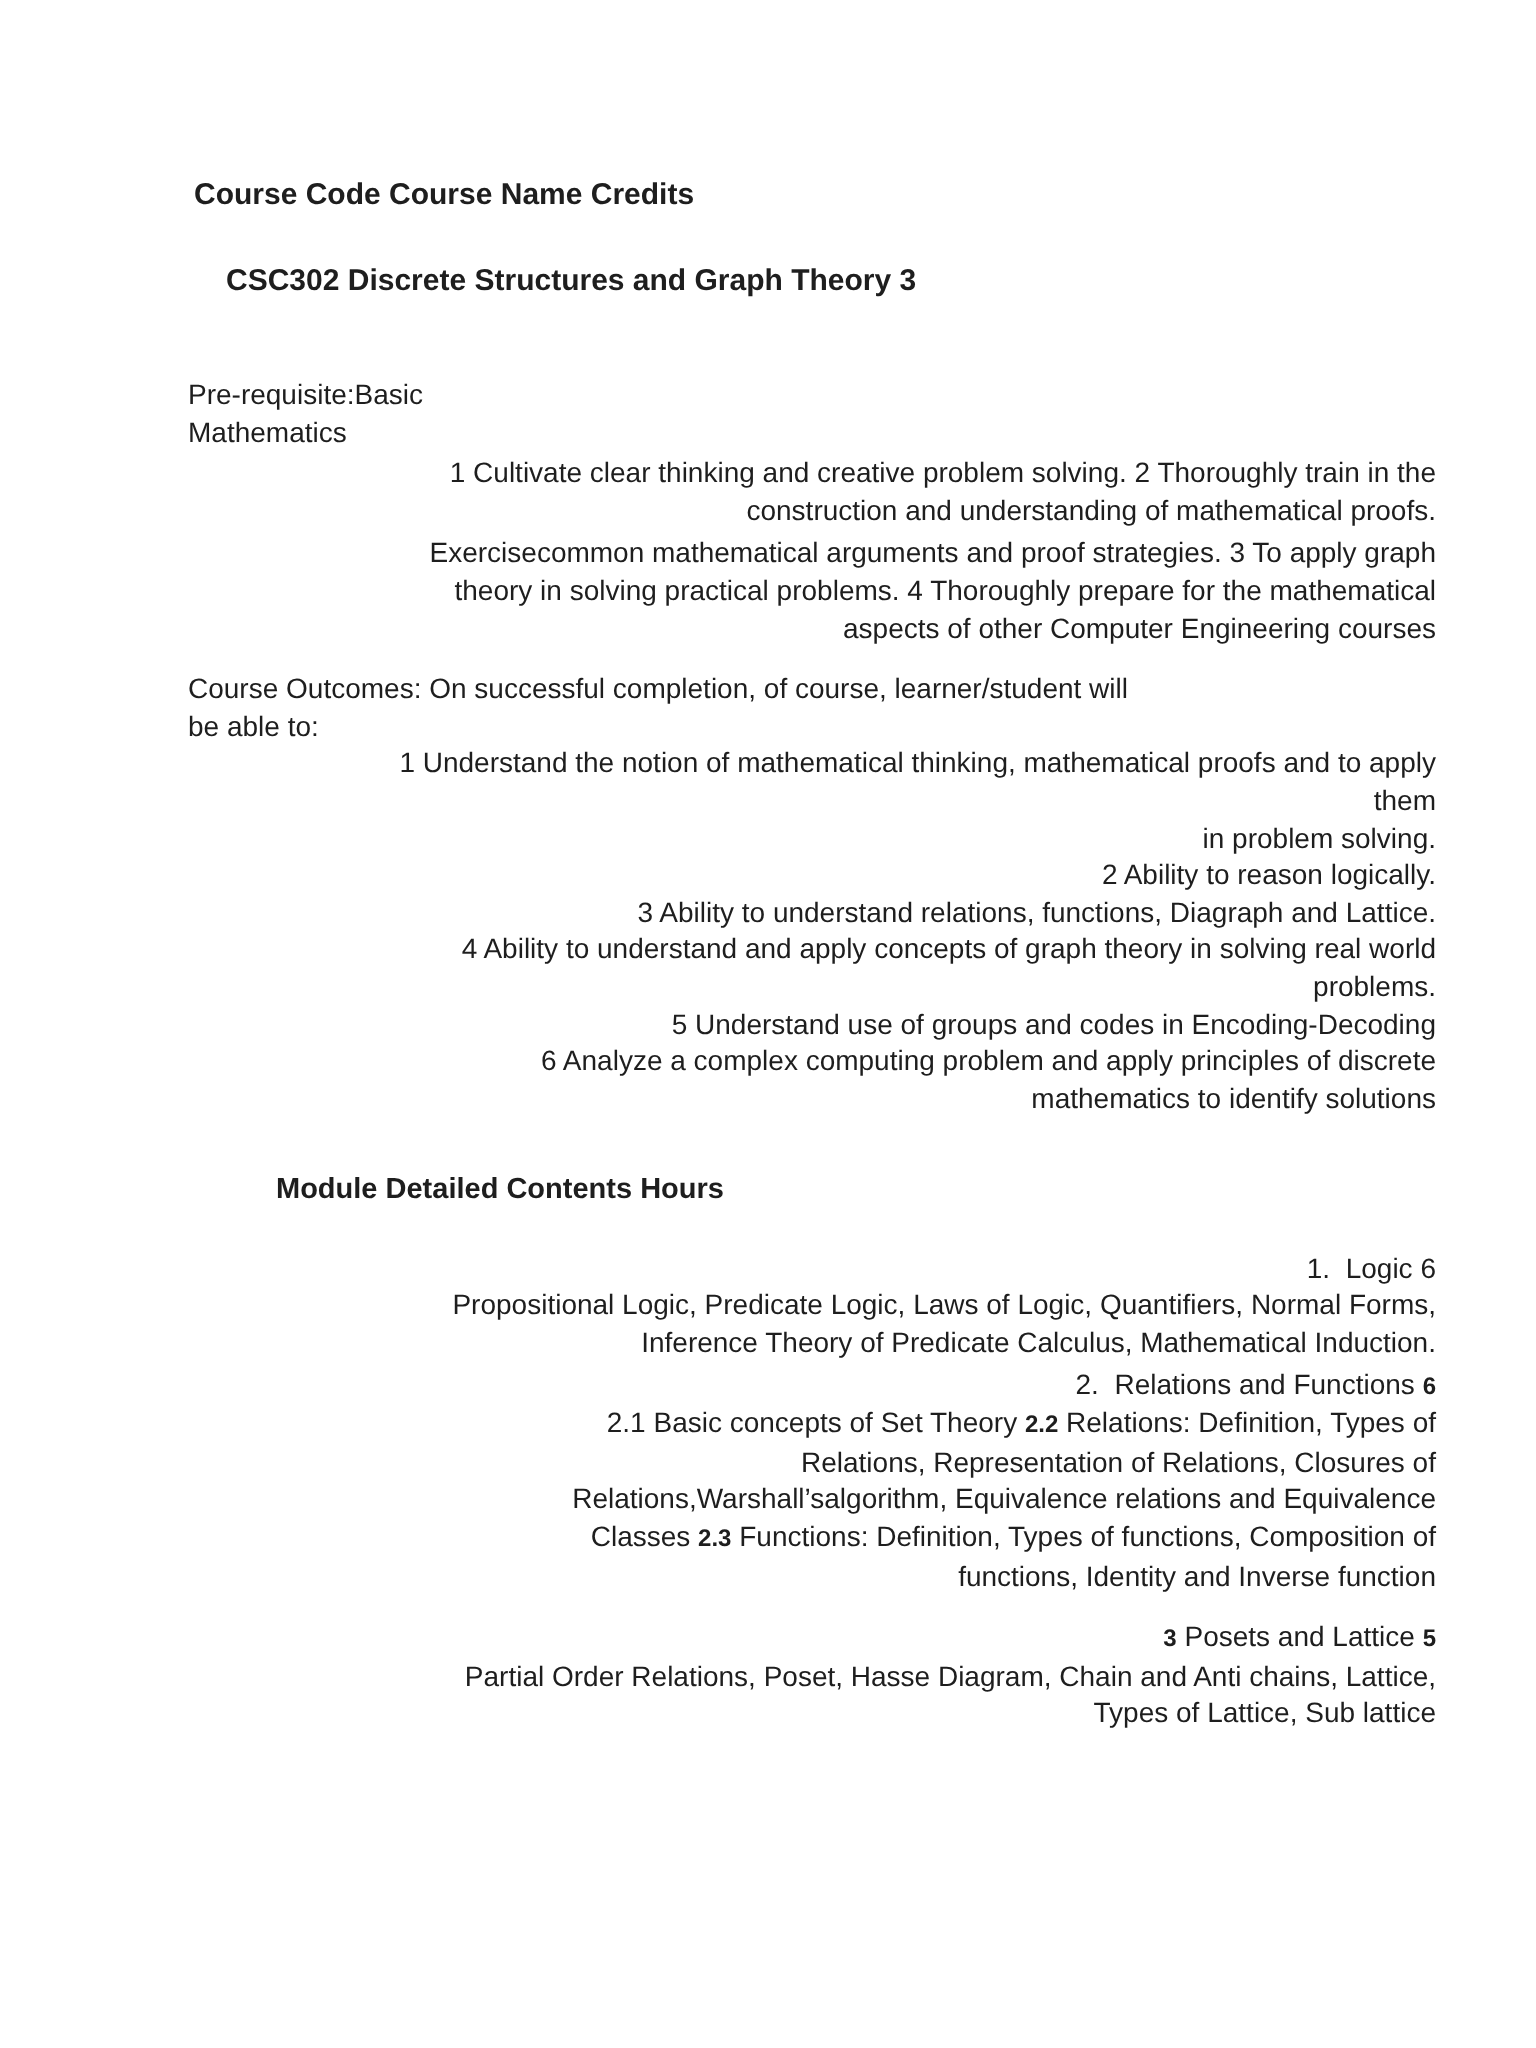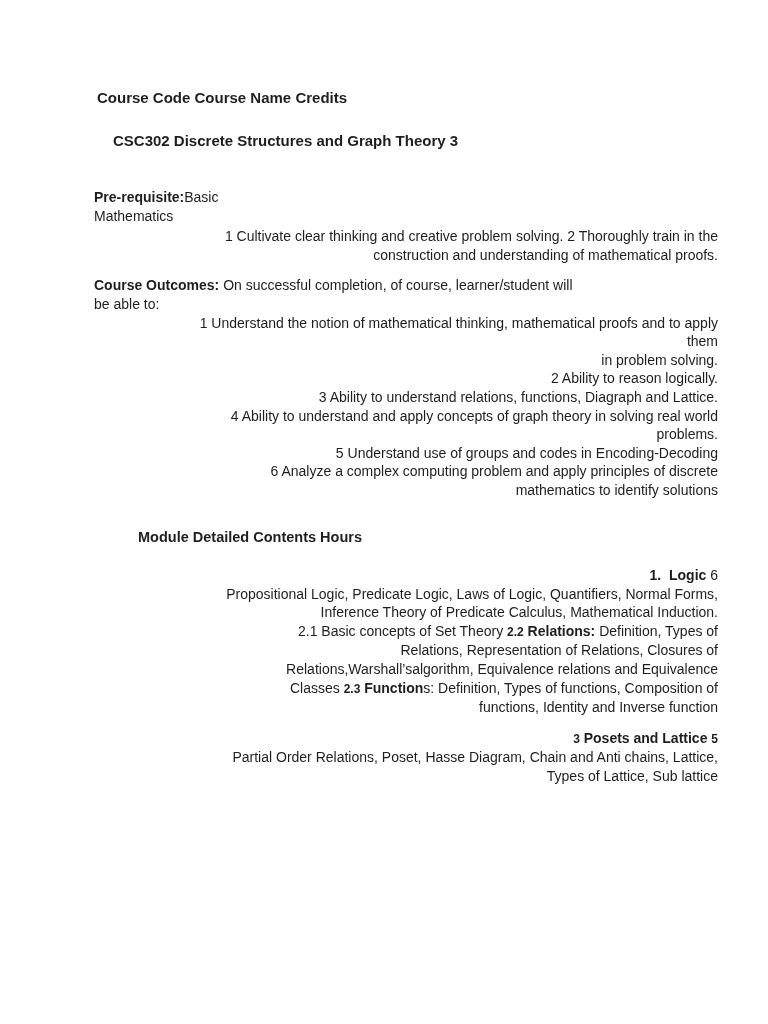--- a/index.html
+++ b/index.html
@@ -49,21 +49,21 @@
     font-size: 14.5px;
     margin-top: 28px;
     margin-left: 44px;
   }
   .module-title  { margin-top: 20px; }
   .module-title.tight { margin-top: 2px; }
   .module-title-gap { margin-top: 12px; }
   .module-body   { margin-top: 0; }
 
   .run-regular { font-weight: normal; }
-  .run-bold    { font-weight: bold; }
+  .run-bold    { font-weight: normal; }
   .run-bold-small {
     font-weight: bold;
     font-size: 12px;
   }
 </style>
 </head>
 <body>
 
 <div class="page">
 
@@ -71,20 +71,23 @@
 
   <div class="doc-h2">CSC302 Discrete Structures and Graph Theory 3</div>
 
   <div class="prereq pre"><span class="run-bold">Pre-requisite:</span><span class="run-regular">Basic
 Mathematics</span></div>
 
 
   <div class="obj-items indent">
     <div class="obj-item pre">1 Cultivate clear thinking and creative problem solving. 2 Thoroughly train in the
 construction and understanding of mathematical proofs.</div>
+    <div class="obj-item pre">Exercisecommon mathematical arguments and proof strategies. 3 To apply graph
+theory in solving practical problems. 4 Thoroughly prepare for the mathematical
+aspects of other Computer Engineering courses</div>
   </div>
 
   <div class="outcomes-intro pre"><span class="run-bold">Course Outcomes:</span><span class="run-regular"> On successful completion, of course, learner/student will
 be able to:</span></div>
 
   <div class="indent pre">1 Understand the notion of mathematical thinking, mathematical proofs and to apply
 them
 in problem solving.
 2 Ability to reason logically.
 3 Ability to understand relations, functions, Diagraph and Lattice.
@@ -94,20 +97,21 @@
 6 Analyze a complex computing problem and apply principles of discrete
 mathematics to identify solutions</div>
 
   <div class="modules-heading">Module Detailed Contents Hours</div>
 
   <div class="module-title indent pre"><span class="run-bold">1.&nbsp;&nbsp;Logic</span><span class="run-regular"> 6</span></div>
 
   <div class="module-body indent pre">Propositional Logic, Predicate Logic, Laws of Logic, Quantifiers, Normal Forms,
 Inference Theory of Predicate Calculus, Mathematical Induction.</div>
 
+  <div class="module-title tight indent pre"><span class="run-bold">2.&nbsp;&nbsp;Relations and Functions</span><span class="run-regular"> </span><span class="run-bold-small">6</span></div>
 
   <div class="module-body indent pre"><span class="run-regular">2.1 Basic concepts of Set Theory </span><span class="run-bold-small">2.2</span><span class="run-regular"> </span><span class="run-bold">Relations:</span><span class="run-regular"> Definition, Types of
 Relations, Representation of Relations, Closures of
 Relations,Warshall’salgorithm, Equivalence relations and Equivalence
 Classes </span><span class="run-bold-small">2.3</span><span class="run-regular"> </span><span class="run-bold">Function</span><span class="run-regular">s: Definition, Types of functions, Composition of
 functions, Identity and Inverse function</span></div>
 
   <div class="module-title-gap module-title indent pre"><span class="run-bold-small">3</span><span class="run-regular"> </span><span class="run-bold">Posets and Lattice</span><span class="run-regular"> </span><span class="run-bold-small">5</span></div>
 
   <div class="module-body indent pre">Partial Order Relations, Poset, Hasse Diagram, Chain and Anti chains, Lattice,

